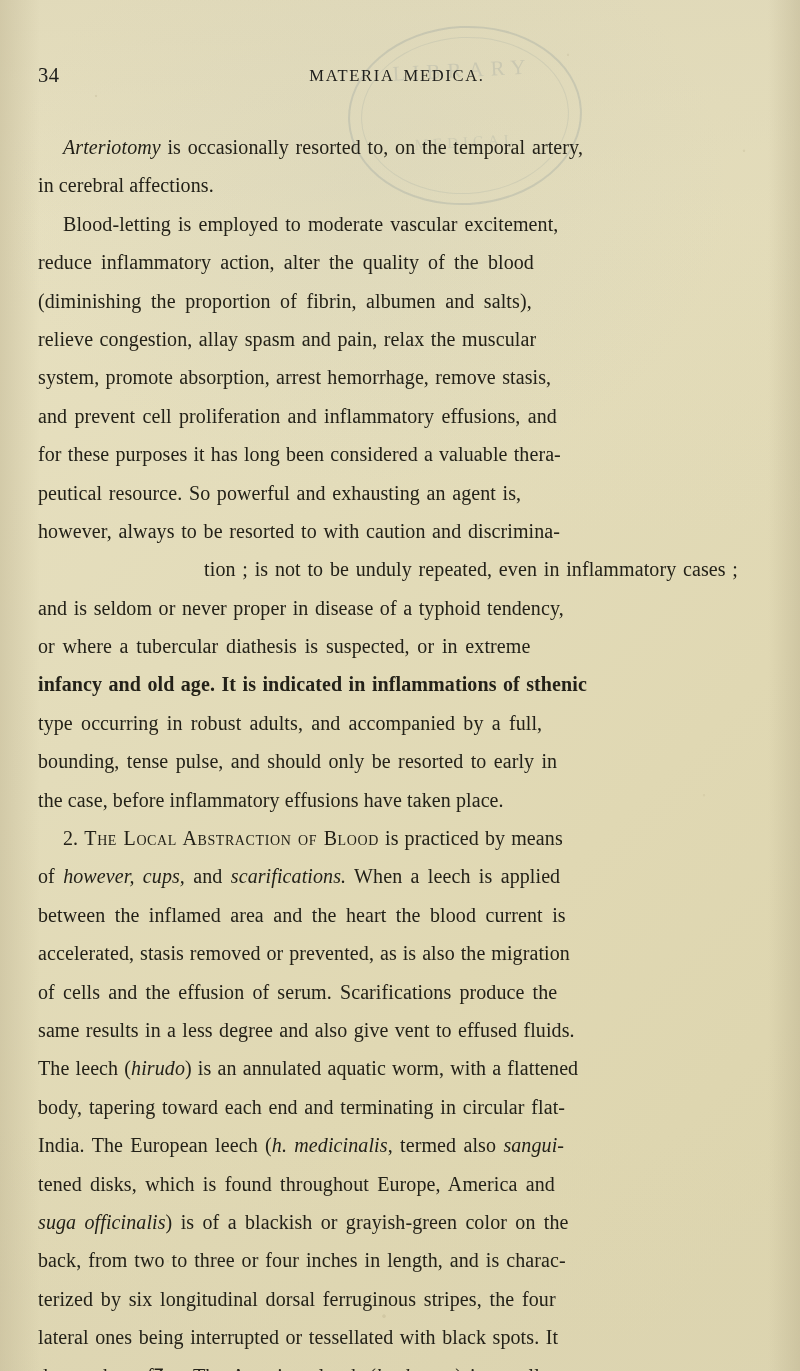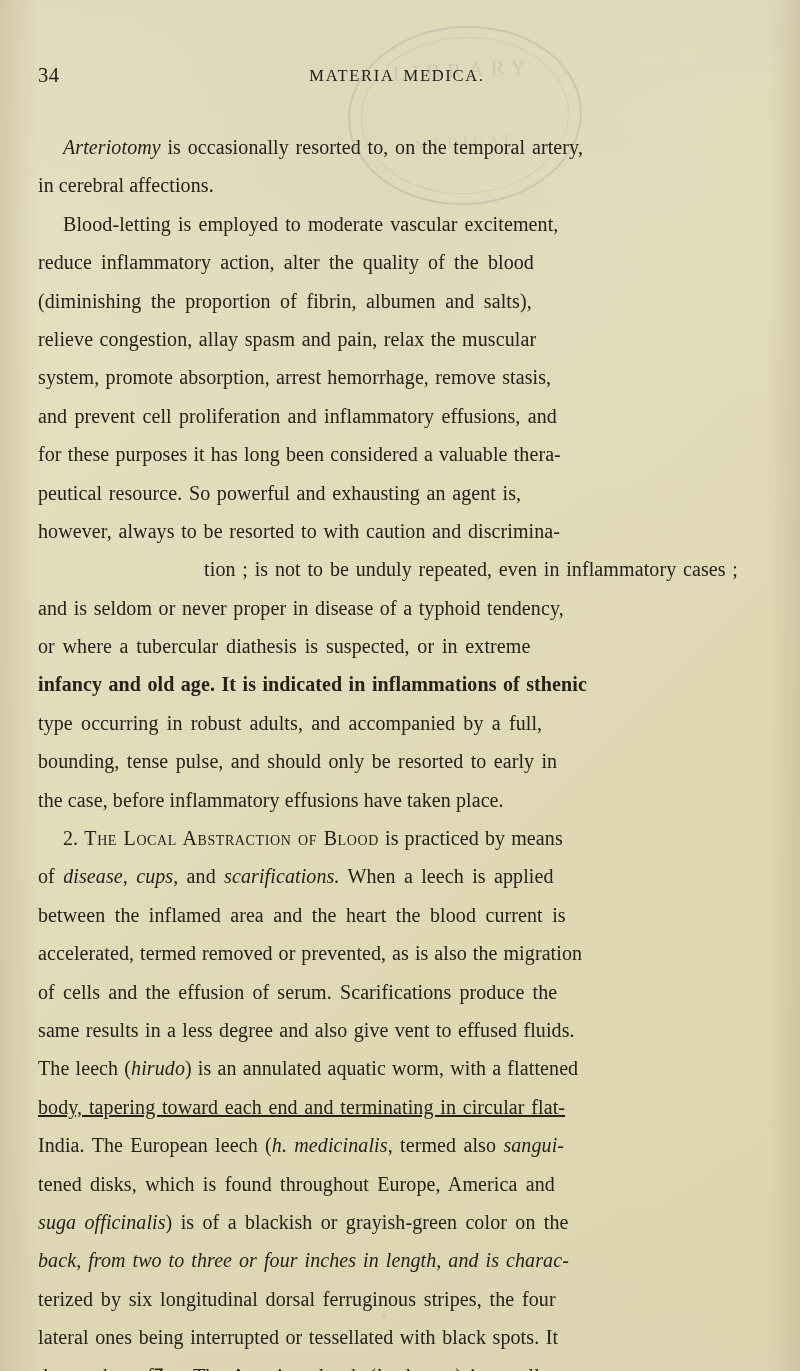--- a/index.html
+++ b/index.html
@@ -184,30 +184,30 @@
         <div class="line" style="word-spacing: 1.5px;"><span>peutical resource.  So powerful and exhausting an agent is,</span></div>
         <div class="line" style="word-spacing: 1.5px;"><span>however, always to be resorted to with caution and discrimina-</span></div>
         <div class="line" style="word-spacing: 1.6px; text-align: right;"><span>tion ; is not to be unduly repeated, even in inflammatory cases ;</span></div>
         <div class="line" style="word-spacing: 1.4px;"><span>and is seldom or never proper in disease of a typhoid tendency,</span></div>
         <div class="line" style="word-spacing: 2.6px;"><span>or where a tubercular diathesis is suspected, or in extreme</span></div>
         <div class="line" style="word-spacing: 1.3px; font-weight: bold;"><span>infancy and old age.  It is indicated in inflammations of sthenic</span></div>
         <div class="line" style="word-spacing: 3.1px;"><span>type occurring in robust adults, and accompanied by a full,</span></div>
         <div class="line" style="word-spacing: 2.2px;"><span>bounding, tense pulse, and should only be resorted to early in</span></div>
         <div class="line" style="word-spacing: 0px;"><span>the case, before inflammatory effusions have taken place.</span></div>
         <div class="line indent" style="word-spacing: 1px;"><span>2. </span><span class="smallcaps">The Local Abstraction of Blood</span><span> is practiced by means</span></div>
-        <div class="line" style="word-spacing: 3.2px;"><span>of </span><span class="it">disease, cups,</span><span> and </span><span class="it">scarifications.</span><span>  When a leech is applied</span></div>
+        <div class="line" style="word-spacing: 3.2px;"><span>of </span><span class="it">however, cups,</span><span> and </span><span class="it">scarifications.</span><span>  When a leech is applied</span></div>
         <div class="line" style="word-spacing: 4.3px;"><span>between the inflamed area and the heart the blood current is</span></div>
-        <div class="line" style="word-spacing: 0.8px;"><span>accelerated, termed removed or prevented, as is also the migration</span></div>
+        <div class="line" style="word-spacing: 0.8px;"><span>accelerated, stasis removed or prevented, as is also the migration</span></div>
         <div class="line" style="word-spacing: 3px;"><span>of cells and the effusion of serum.  Scarifications produce the</span></div>
         <div class="line" style="word-spacing: 1.2px;"><span>same results in a less degree and also give vent to effused fluids.</span></div>
         <div class="line" style="word-spacing: 1px;"><span>The leech (</span><span class="it">hirudo</span><span>) is an annulated aquatic worm, with a flattened</span></div>
-        <div class="line" style="word-spacing: 1.6px; text-decoration: underline;"><span>body, tapering toward each end and terminating in circular flat-</span></div>
+        <div class="line" style="word-spacing: 1.6px;"><span>body, tapering toward each end and terminating in circular flat-</span></div>
         <div class="line" style="word-spacing: 2.2px;"><span>India.  The European leech (</span><span class="it">h. medicinalis</span><span>, termed also </span><span class="it">sangui-</span></div>
         <div class="line" style="word-spacing: 3.2px;"><span>tened disks, which is found throughout Europe, America and</span></div>
         <div class="line" style="word-spacing: 3.2px;"><span class="it">suga officinalis</span><span>) is of a blackish or grayish-green color on the</span></div>
-        <div class="line" style="word-spacing: 1.8px; font-style: italic;"><span>back, from two to three or four inches in length, and is charac-</span></div>
+        <div class="line" style="word-spacing: 1.8px;"><span>back, from two to three or four inches in length, and is charac-</span></div>
         <div class="line" style="word-spacing: 2.6px;"><span>terized by six longitudinal dorsal ferruginous stripes, the four</span></div>
         <div class="line" style="word-spacing: 1.4px;"><span>lateral ones being interrupted or tessellated with black spots.  It</span></div>
         <div class="line" style="word-spacing: 2.8px;"><span>draws about f℥ss.  The American leech (</span><span class="it">h. decora</span><span>) is usually</span></div>
       </div>
 
   </div>
 </div>
 
 </body></html>

